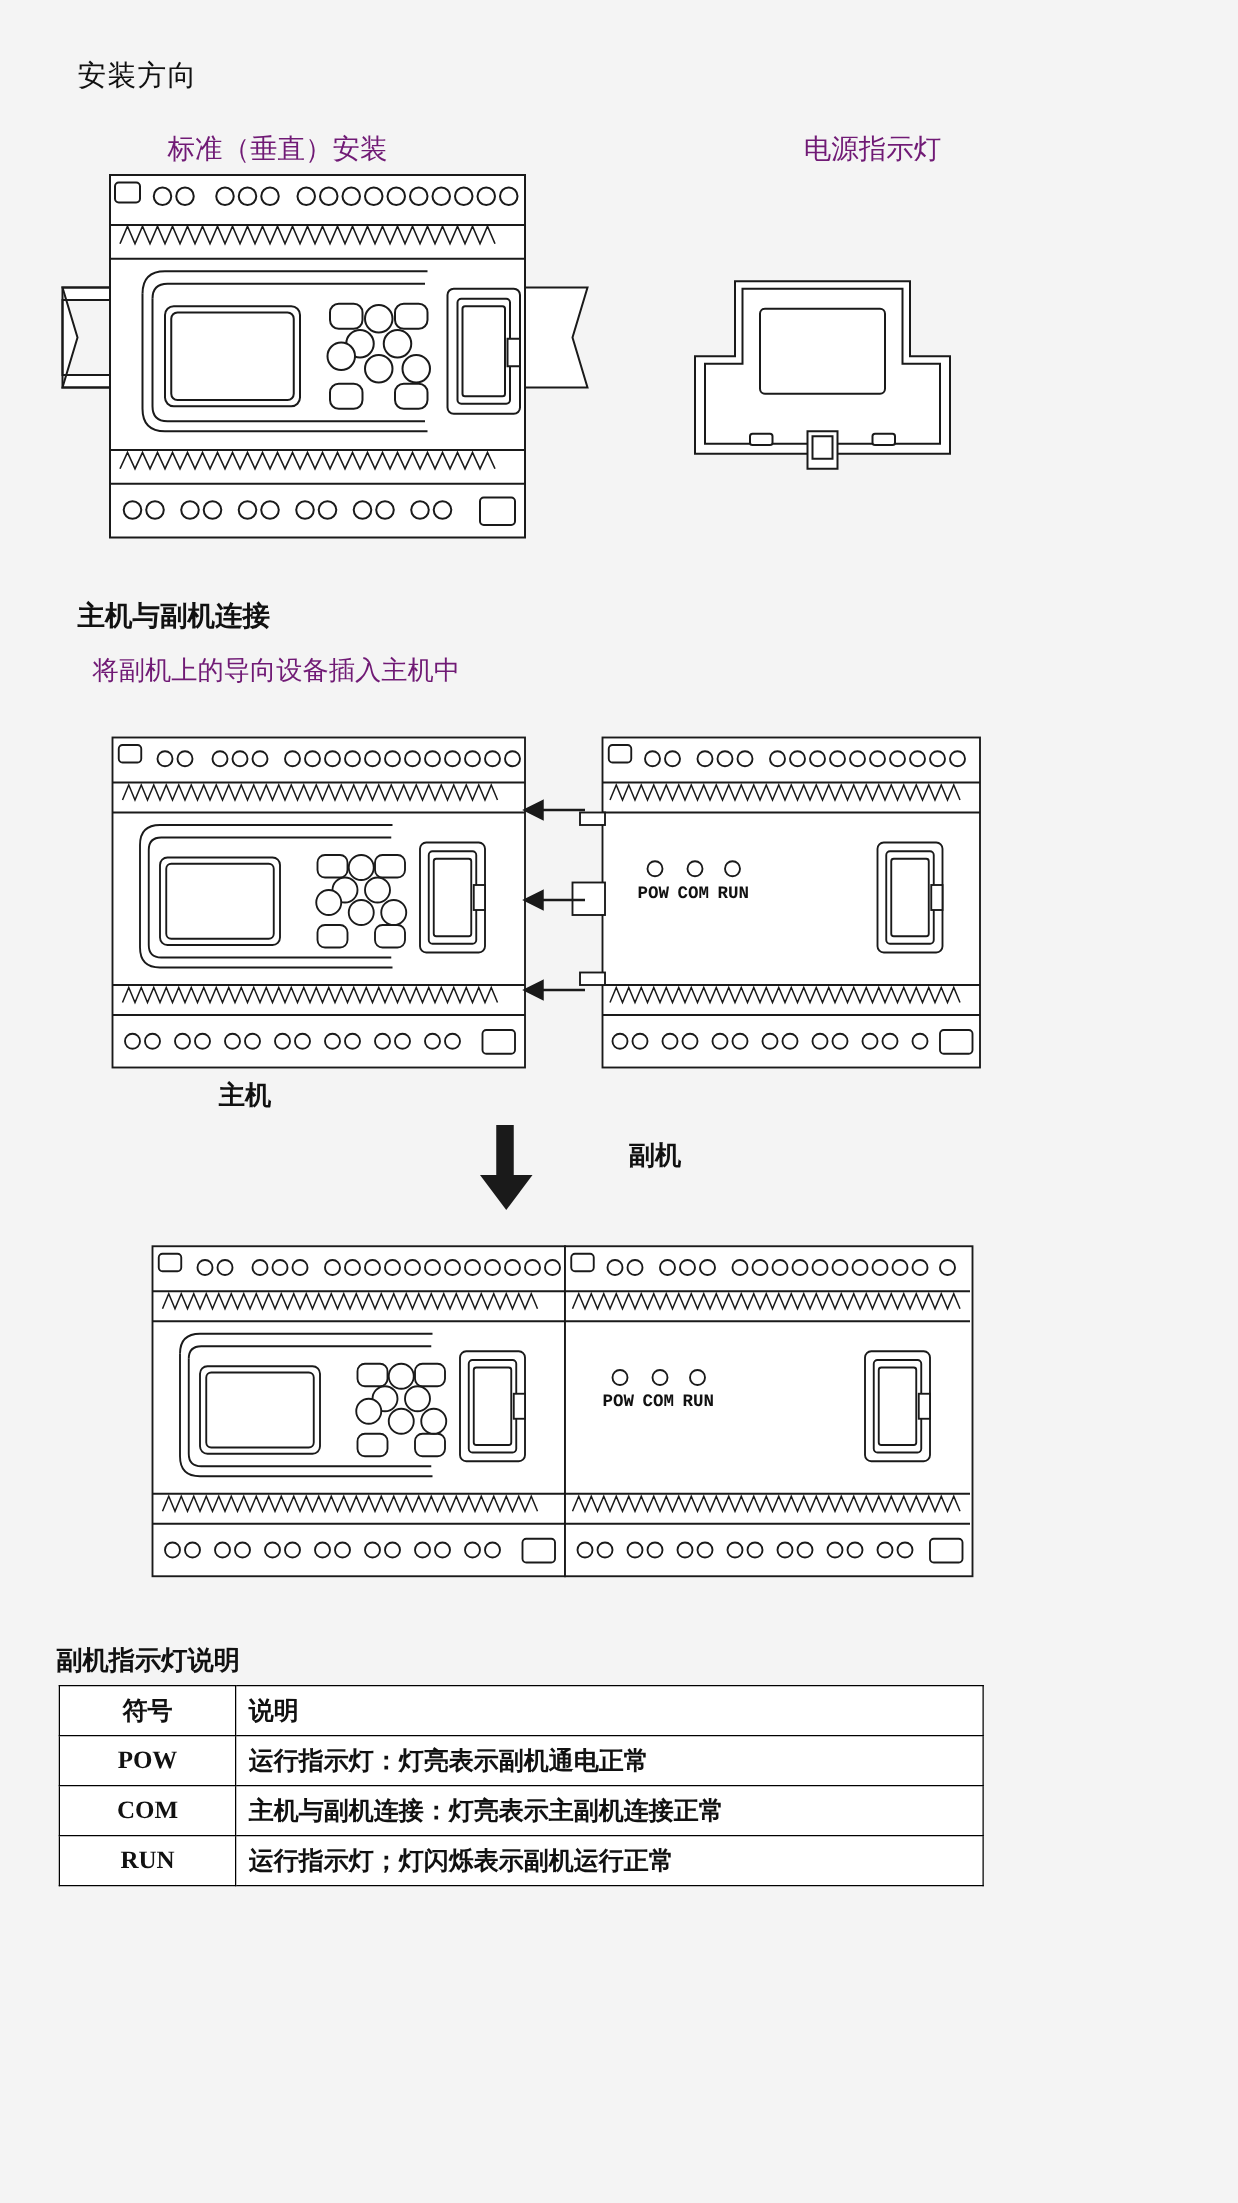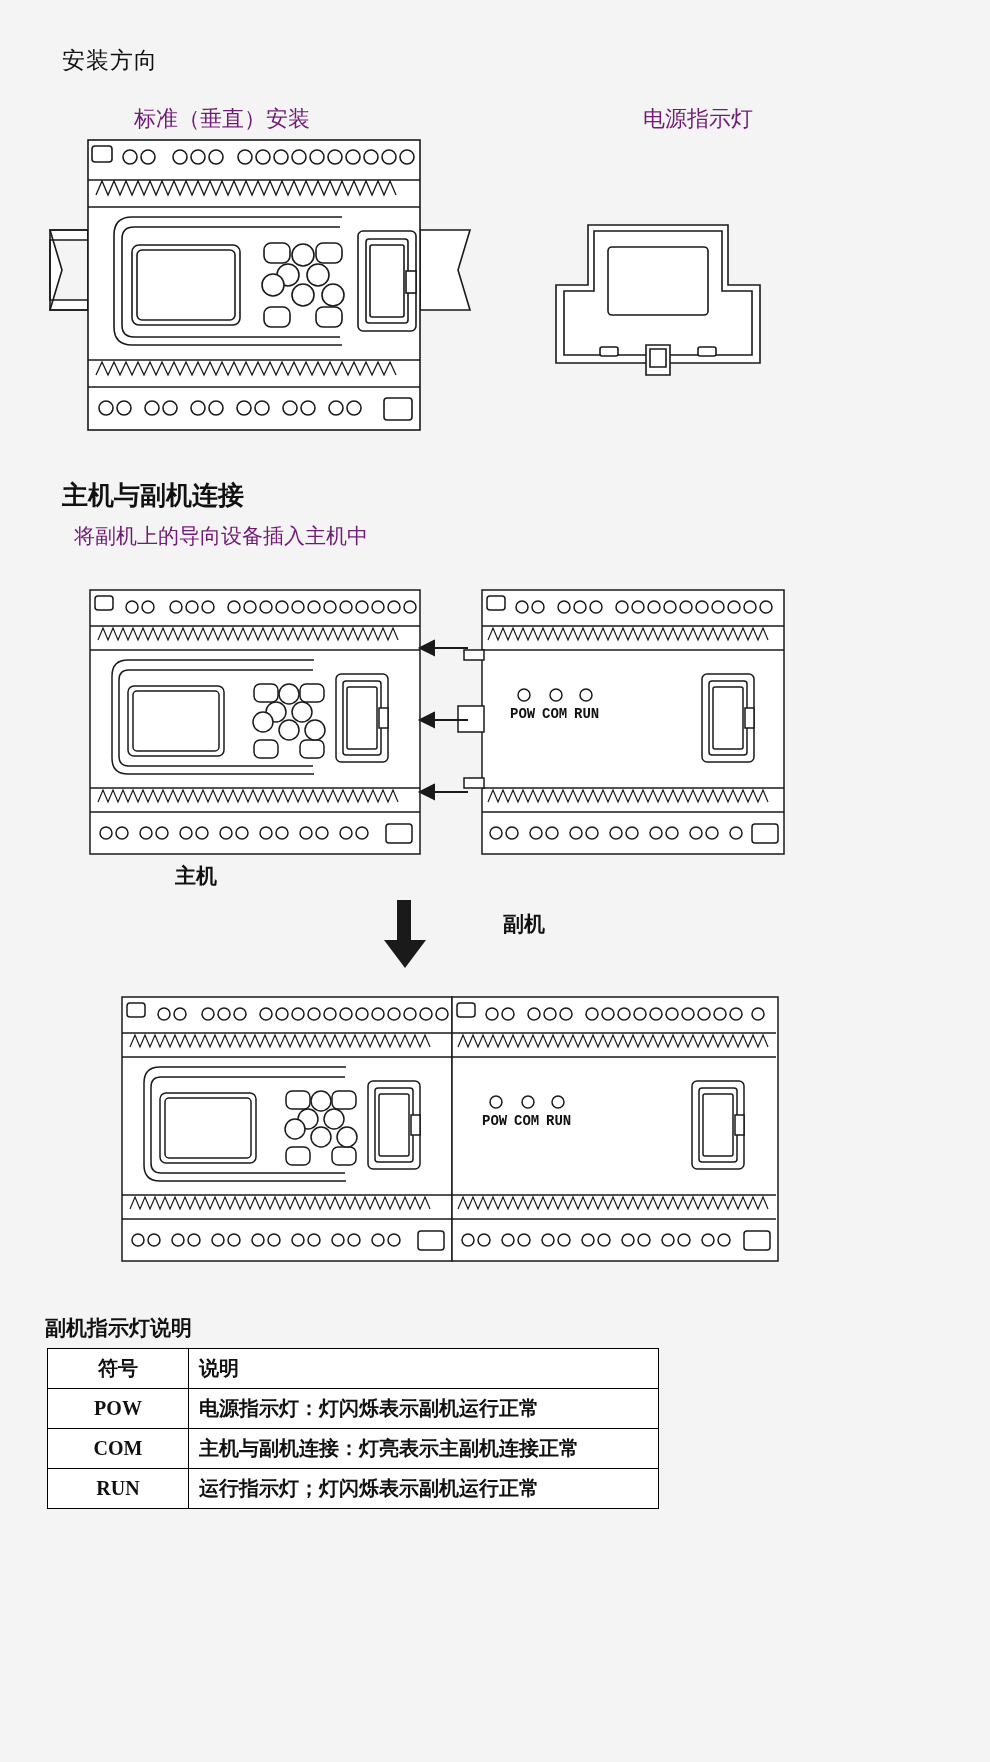--- a/index.html
+++ b/index.html
@@ -48,35 +48,35 @@
     font-size: 21px;
     color: #111;
     white-space: nowrap;
     font-family: "Liberation Serif", serif;
     font-weight: bold;
   }
 
   #title-install-direction { left: 62px; top: 16px; margin-top: 29px; }
   #label-vertical { left: 134px; top: 104px; font-size: 22px; }
   #label-horizontal { left: 643px; top: 104px; font-size: 22px; }
-  #title-connect { left: 62px; top: 478px; font-weight: bold; font-family: "Liberation Serif", serif; font-size:26px;}
+  #title-connect { left: 62px; top: 478px; font-weight: bold; font-family: "Liberation Serif", serif; font-size:22px;}
   #subtitle-connect { left: 62px; top: 522px; font-size: 21px; margin-left: 12px; }
   #caption-host { left: 175px; top: 862px; }
   #caption-slave { left: 503px; top: 862px; margin-top: 48px; }
   #title-led { left: 45px; top: 1314px; }
 
   
   svg.fig { position: absolute; overflow: visible; }
 
   
   .led-table {
     position: absolute;
     left: 47px;
     top: 1348px;
-    width: 612px;
+    width: 740px;
     border-collapse: collapse;
     background: #fff;
     font-family: "Liberation Serif", serif;
   }
   .led-table td, .led-table th {
     border: 1px solid #000;
     padding: 6px 10px;
     font-size: 20px;
     font-weight: bold;
     color: #111;
@@ -480,21 +480,21 @@
   <table class="led-table">
     <thead>
       <tr>
         <th>符号</th>
         <th>说明</th>
       </tr>
     </thead>
     <tbody>
       <tr>
         <td>POW</td>
-        <td>电源指示灯：灯闪烁表示副机运行正常</td>
+        <td>运行指示灯：灯亮表示副机通电正常</td>
       </tr>
       <tr>
         <td>COM</td>
         <td>主机与副机连接：灯亮表示主副机连接正常</td>
       </tr>
       <tr>
         <td>RUN</td>
         <td>运行指示灯；灯闪烁表示副机运行正常</td>
       </tr>
     </tbody>

